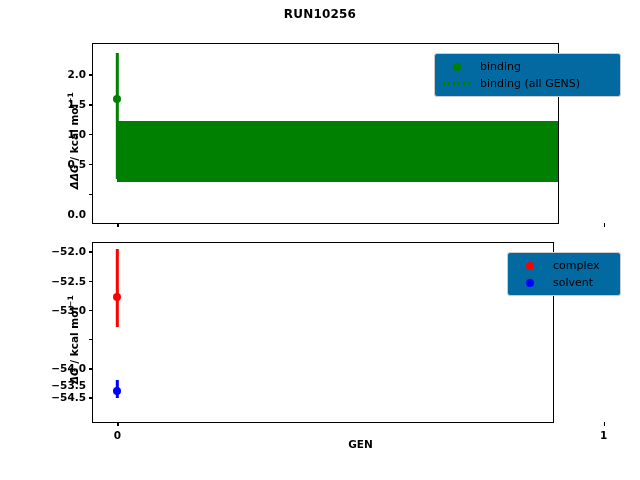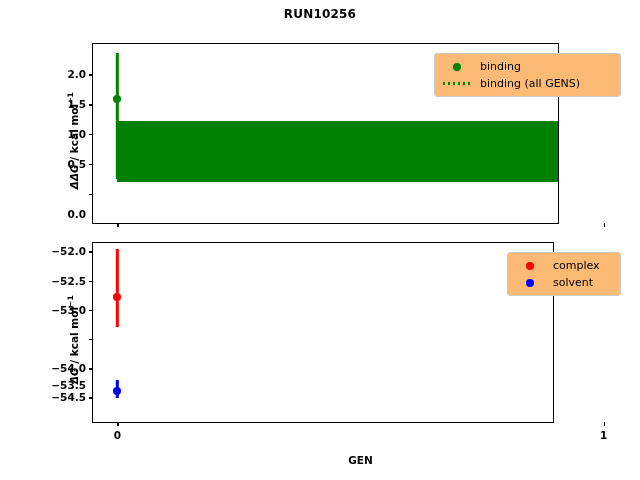--- a/index.html
+++ b/index.html
@@ -35,21 +35,21 @@
   .xlabel{position:absolute;text-align:center;white-space:nowrap;
           font-size:10.5px;font-weight:bold;color:#000;}
 
   
   .errbar{position:absolute;width:2.4px;transform:translateX(-50%);}
   .marker{position:absolute;width:8px;height:8px;border-radius:50%;
           transform:translate(-50%,-50%);}
   .bandline{position:absolute;}
 
   
-  .legend{position:absolute;box-sizing:border-box;background:#fdba74;
+  .legend{position:absolute;box-sizing:border-box;background:#0369a1;
           border:1px solid #cccccc;border-radius:3px;
           box-shadow:0 0 0 0 rgba(0,0,0,0);padding:4px 7px;}
   .legend-row{display:flex;align-items:center;height:17px;}
   .legend-handle{width:30px;display:flex;align-items:center;justify-content:center;}
   .legend-dot{width:8px;height:8px;border-radius:50%;display:block;}
   .legend-dotted{width:28px;height:2.2px;display:block;
                  background-image:repeating-linear-gradient(to right,currentColor 0 2.4px,transparent 2.4px 5px);}
   .legend-text{font-size:11px;color:#000;padding-left:8px;white-space:nowrap;}
   .sup{font-size:7.5px;vertical-align:super;}
 </style>
@@ -133,21 +133,21 @@
 
     <div class="xtick" style="left:24.3px;"></div>
     <div class="xticklabel" style="left:24.3px;">0</div>
     <div class="xtick" style="left:510.7px;"></div>
     <div class="xticklabel" style="left:510.7px;">1</div>
 
     <div class="ylabel" style="left:-95px;top:50%;width:150px;text-align:center;">
       <span>ΔG</span><span class="unit"> / kcal mol</span><span class="sup unit">−1</span>
     </div>
 
-    <div class="xlabel" style="left:0;top:195px;width:535px;margin-top:16px;">GEN</div>
+    <div class="xlabel" style="left:0;top:195px;width:535px;">GEN</div>
 
     <div class="plotclip">
 
       <div class="errbar" style="left:24.3px;top:5.5px;height:78.8px;background:#ff0000;"></div>
       <div class="marker" style="left:24.3px;top:54.4px;background:#ff0000;"></div>
 
       <div class="errbar" style="left:24.3px;top:137.2px;height:18.1px;background:#0000ff;"></div>
       <div class="marker" style="left:24.3px;top:147.8px;background:#0000ff;"></div>
 
       <div class="errbar" style="left:510.7px;top:101.6px;height:65.4px;background:#ff0000;"></div>

